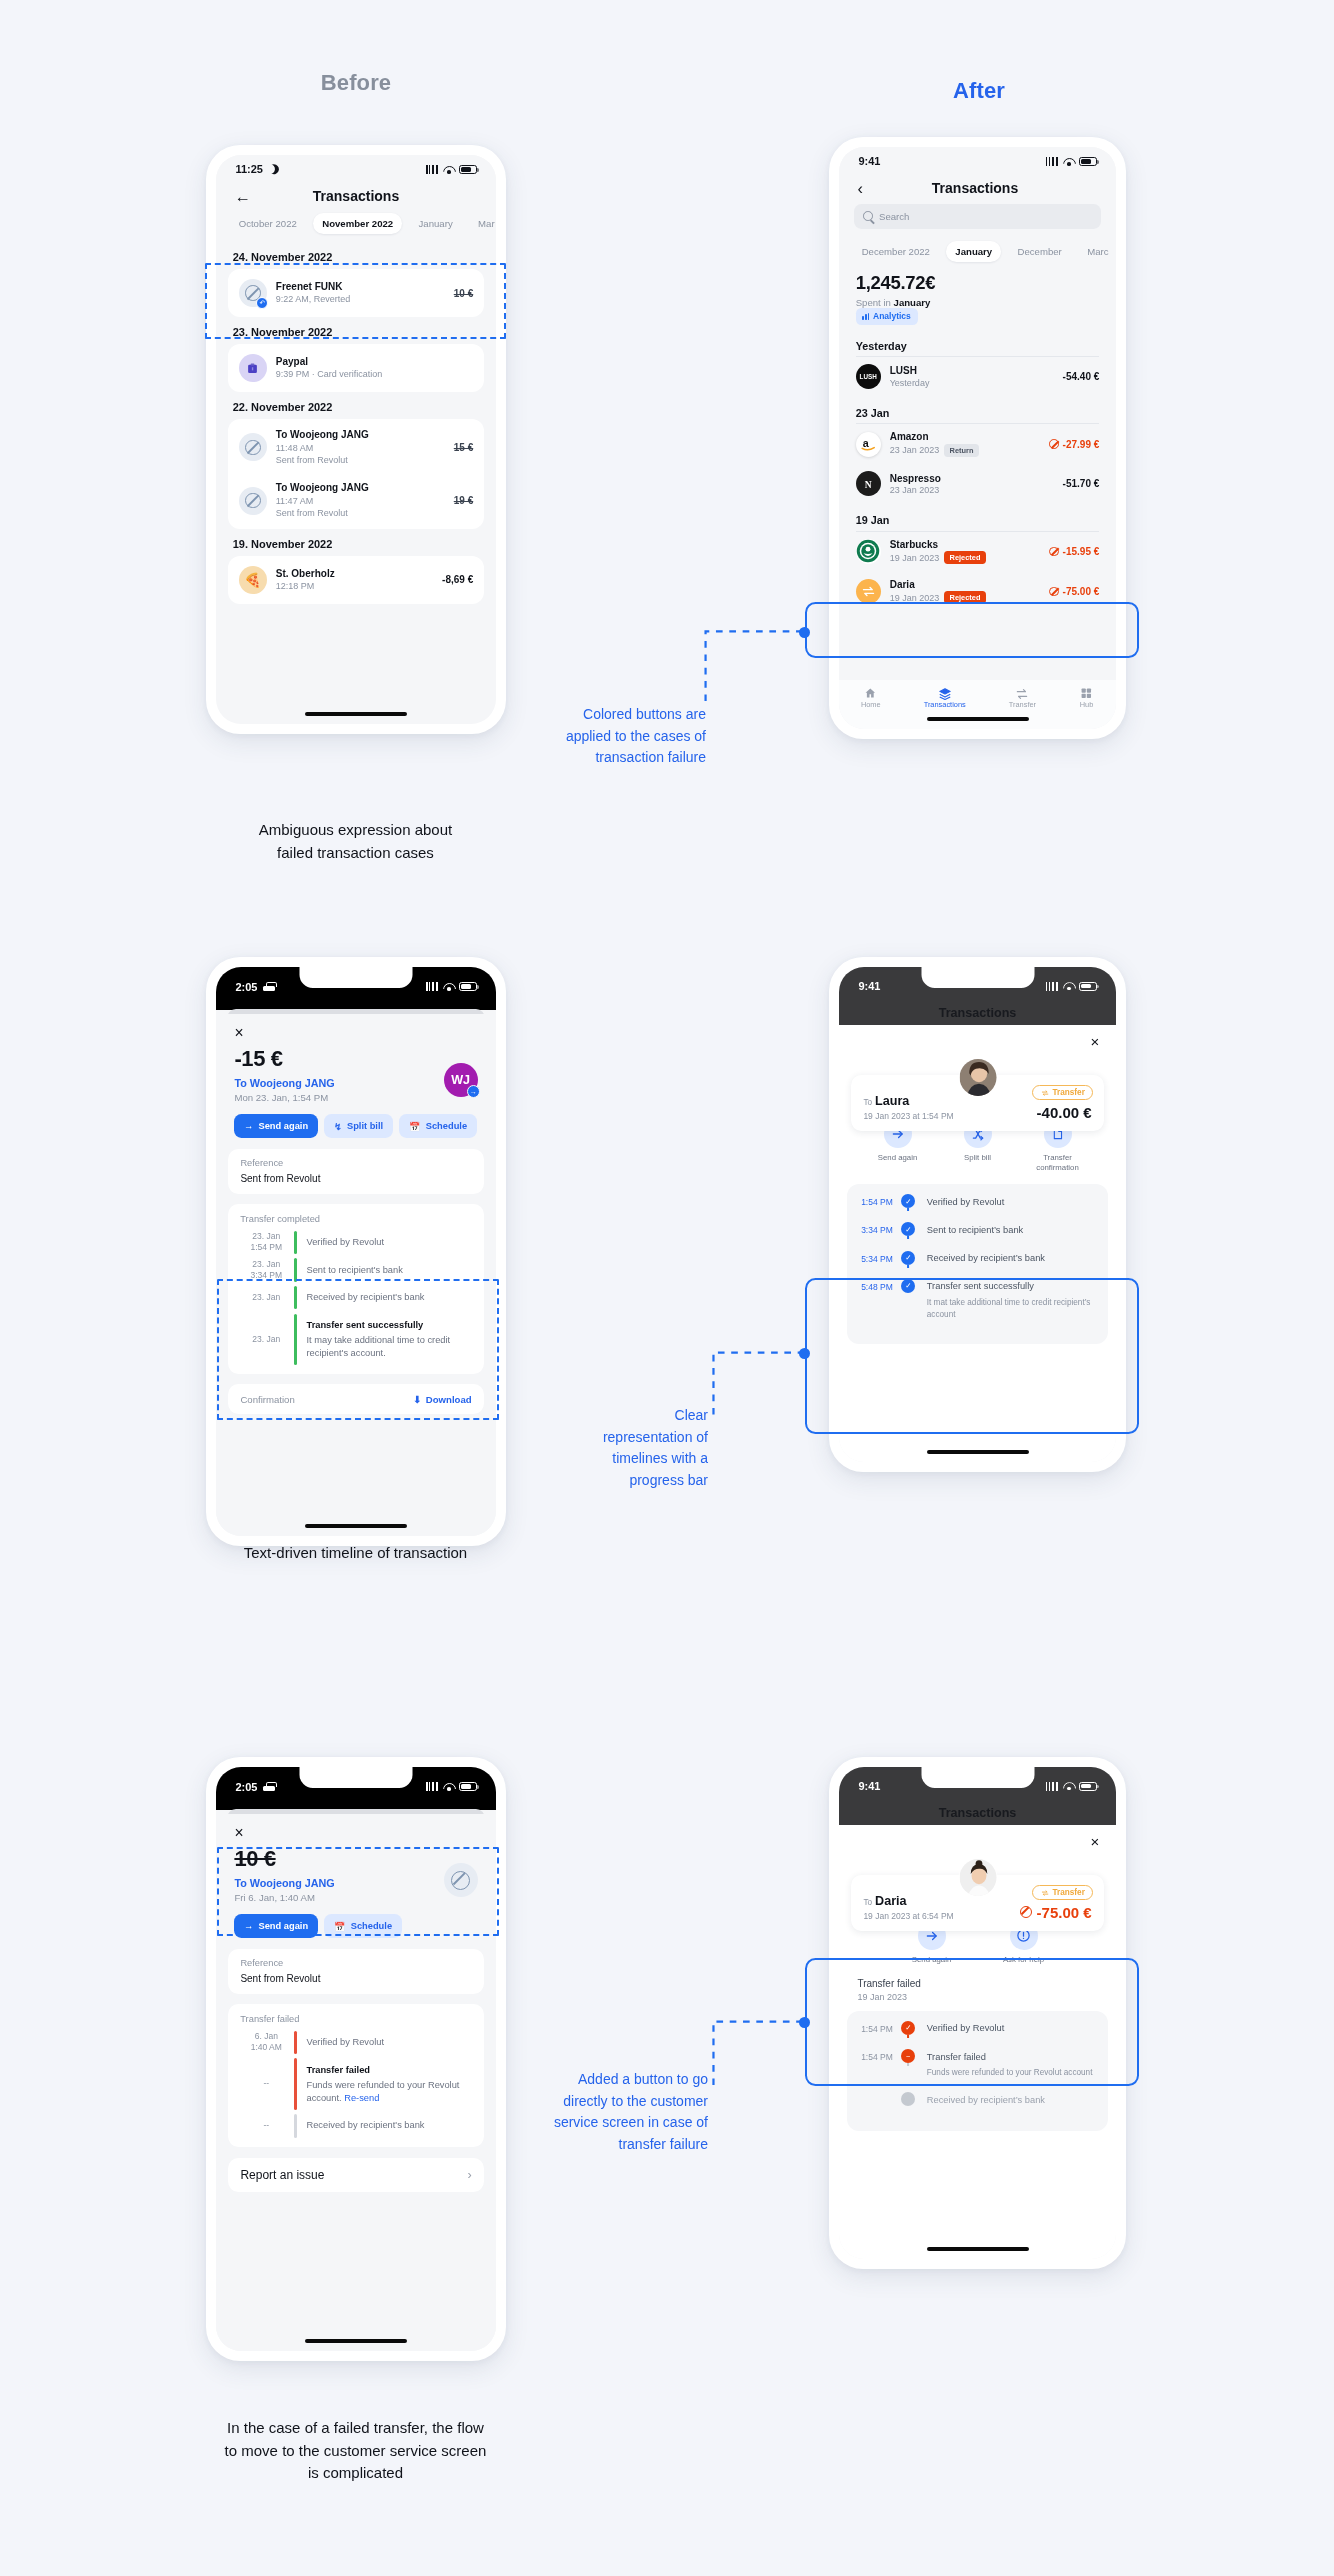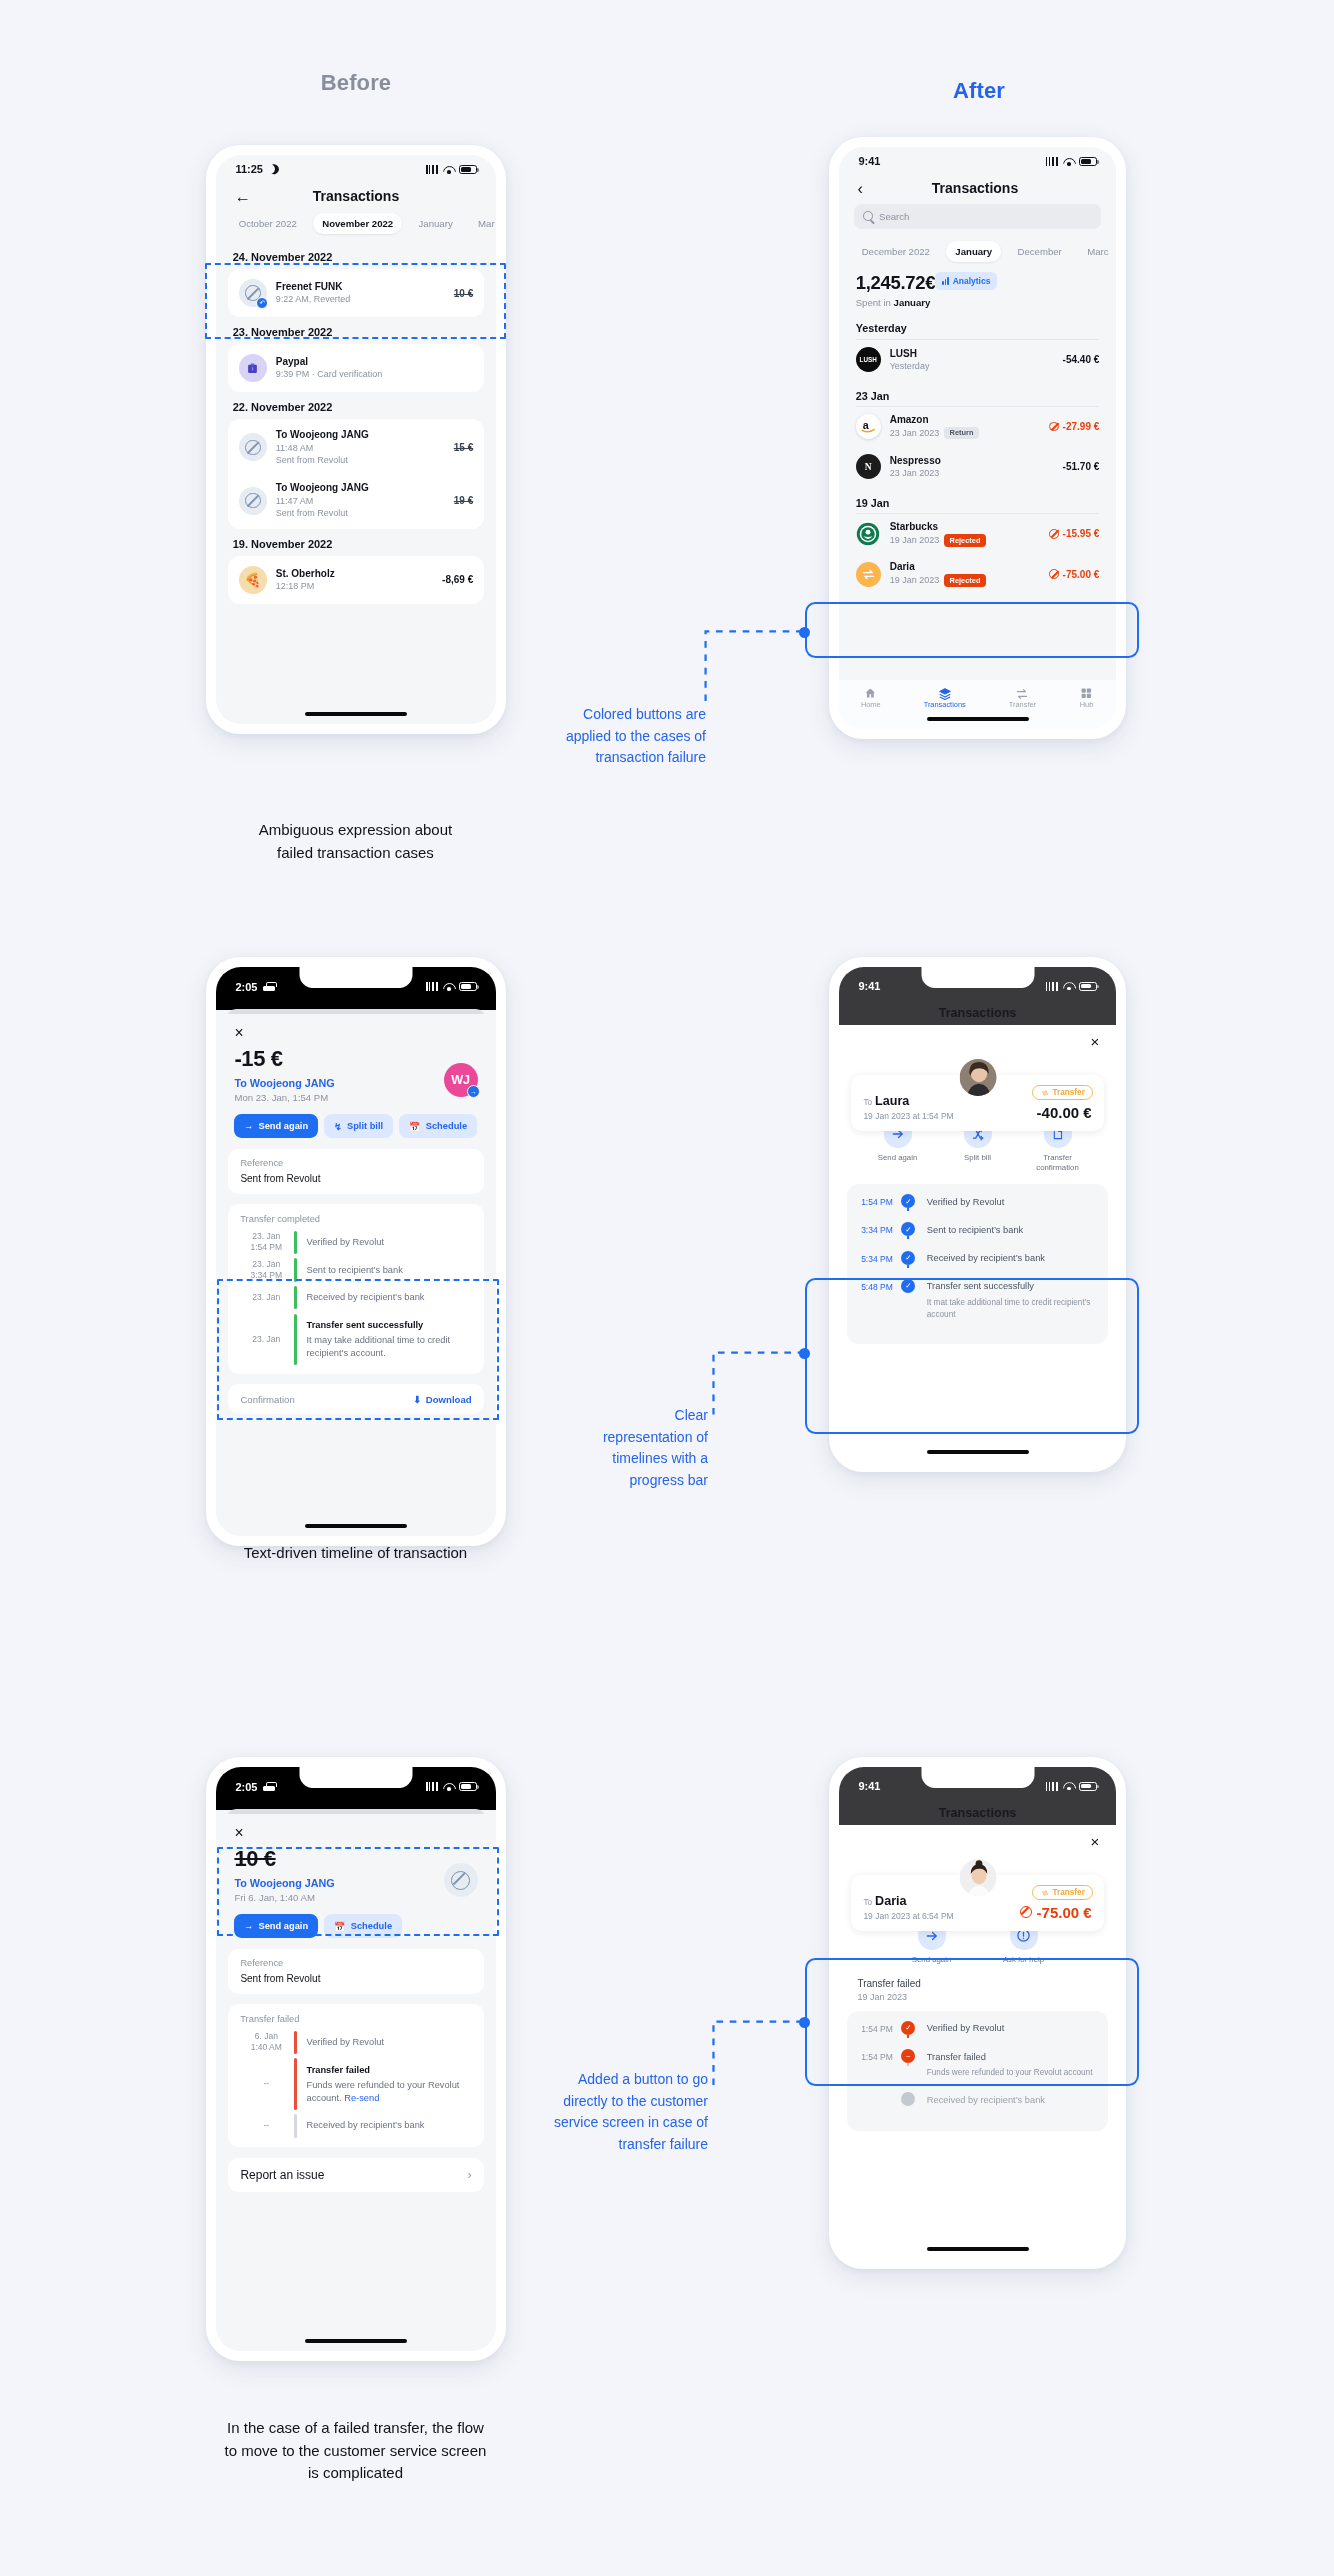--- a/index.html
+++ b/index.html
@@ -103,21 +103,21 @@
   .dot { position:absolute; width:11px; height:11px; border-radius:50%; background:#1f6df0; }
 
   .caption { position:absolute; font-size:15px; line-height:1.5; color:#10131a; text-align:center; }
 
   
   .searchbar{margin: 1.5px 15px 9px; height:25px; background:#e9ebef; border-radius:7.4px;
     display:flex; align-items:center; gap:6px; padding:0 9px; color:#8b93a1; font-size:9.6px;}
   .mag{width:9.6px;height:9.6px;border:1.5px solid #8b93a1;border-radius:50%;position:relative;flex:0 0 9.6px;}
   .mag::after{content:"";position:absolute;right:-3.7px;bottom:-2.2px;width:5.2px;height:1.5px;
     background:#8b93a1;transform:rotate(45deg);}
-  .spent{display:flex;align-items:flex-start;justify-content:flex-start;padding: 3px 16.3px 4.4px;}
+  .spent{display:flex;align-items:flex-start;justify-content:space-between;padding: 3px 16.3px 4.4px; flex-direction: column;}
   .spent .big{font-size:18.5px;font-weight:700;color:#10131a;letter-spacing:-0.3px;}
   .spent .sub{font-size:9.6px;color:#8b93a1;margin-top:2.2px;}
   .spent .sub b{color:#10131a;}
   .analytics{background:#dce8ff;color:#1f6df0;font-size:8.5px;font-weight:700;
     padding:3.7px 6.7px;border-radius:5.2px;display:flex;align-items:center;gap:3.7px;}
   .barsicon{display:inline-flex;align-items:flex-end;gap:1.1px;height:7.4px;}
   .barsicon span{width:1.6px;background:#1f6df0;border-radius:0.7px;}
   .sec-title{font-size:10.8px;font-weight:700;color:#10131a;padding: 10.4px 16.3px 4.4px;}
   .hr{height:0.7px;background:#e4e7ec;margin:0 16.3px;}
   .arow{display:flex;align-items:center;gap:9px;padding:7.4px 16.3px;}
@@ -145,21 +145,21 @@
   .xbtn{font-size:15.6px;color:#10131a;padding: 10.4px 18px 3px;display:inline-block;line-height:1;}
   .amtbig{font-size:22px;font-weight:700;color:#10131a;padding: 3px 18px 0;letter-spacing:-0.4px;}
   .tolink{font-size:10.8px;font-weight:700;color:#2563eb;padding: 4.4px 18px 0;}
   .whens{font-size:9.6px;color:#8b93a1;padding: 3.7px 18px 0;}
   .actions{display:flex;gap:6.7px;padding: 10.4px 18px 0;}
   .abtn{font-size:9.3px;font-weight:700;padding:6.7px 9.6px;border-radius:7.4px;
     display:flex;align-items:center;gap:5.2px;white-space:nowrap;}
   .abtn.primary{background:#1f6df0;color:#fff;}
   .abtn.ghost{background:#dce8ff;color:#2563eb;}
   .avatar-wj{position:absolute;right:18px;top:49px;width:34px;height:34px;border-radius:50%;
-    background:#ec4899;color:#fff;font-size:12.6px;font-weight:700;display:flex;
+    background:#a21caf;color:#fff;font-size:12.6px;font-weight:700;display:flex;
     align-items:center;justify-content:center;}
   .avatar-wj .go{position:absolute;right:-2.2px;bottom:-0.7px;width:13.3px;height:13.3px;border-radius:50%;
     background:#1f6df0;color:#fff;font-size:7.4px;display:flex;align-items:center;justify-content:center;
     border:1.5px solid #f5f6f8;}
   .avatar-blk{position:absolute;right:18px;top:49px;width:34px;height:34px;border-radius:50%;
     background:#e7ecf3;display:flex;align-items:center;justify-content:center;}
   .wcard{background:#fff;border-radius:10.4px;margin:10.4px 12px 0;padding:9.6px 12px;}
   .wlabel{font-size:9.3px;color:#8b93a1;}
   .wval{font-size:10px;color:#10131a;margin-top:5.2px;}
   .tline{display:flex;gap:0;padding: 2.2px 0;}

